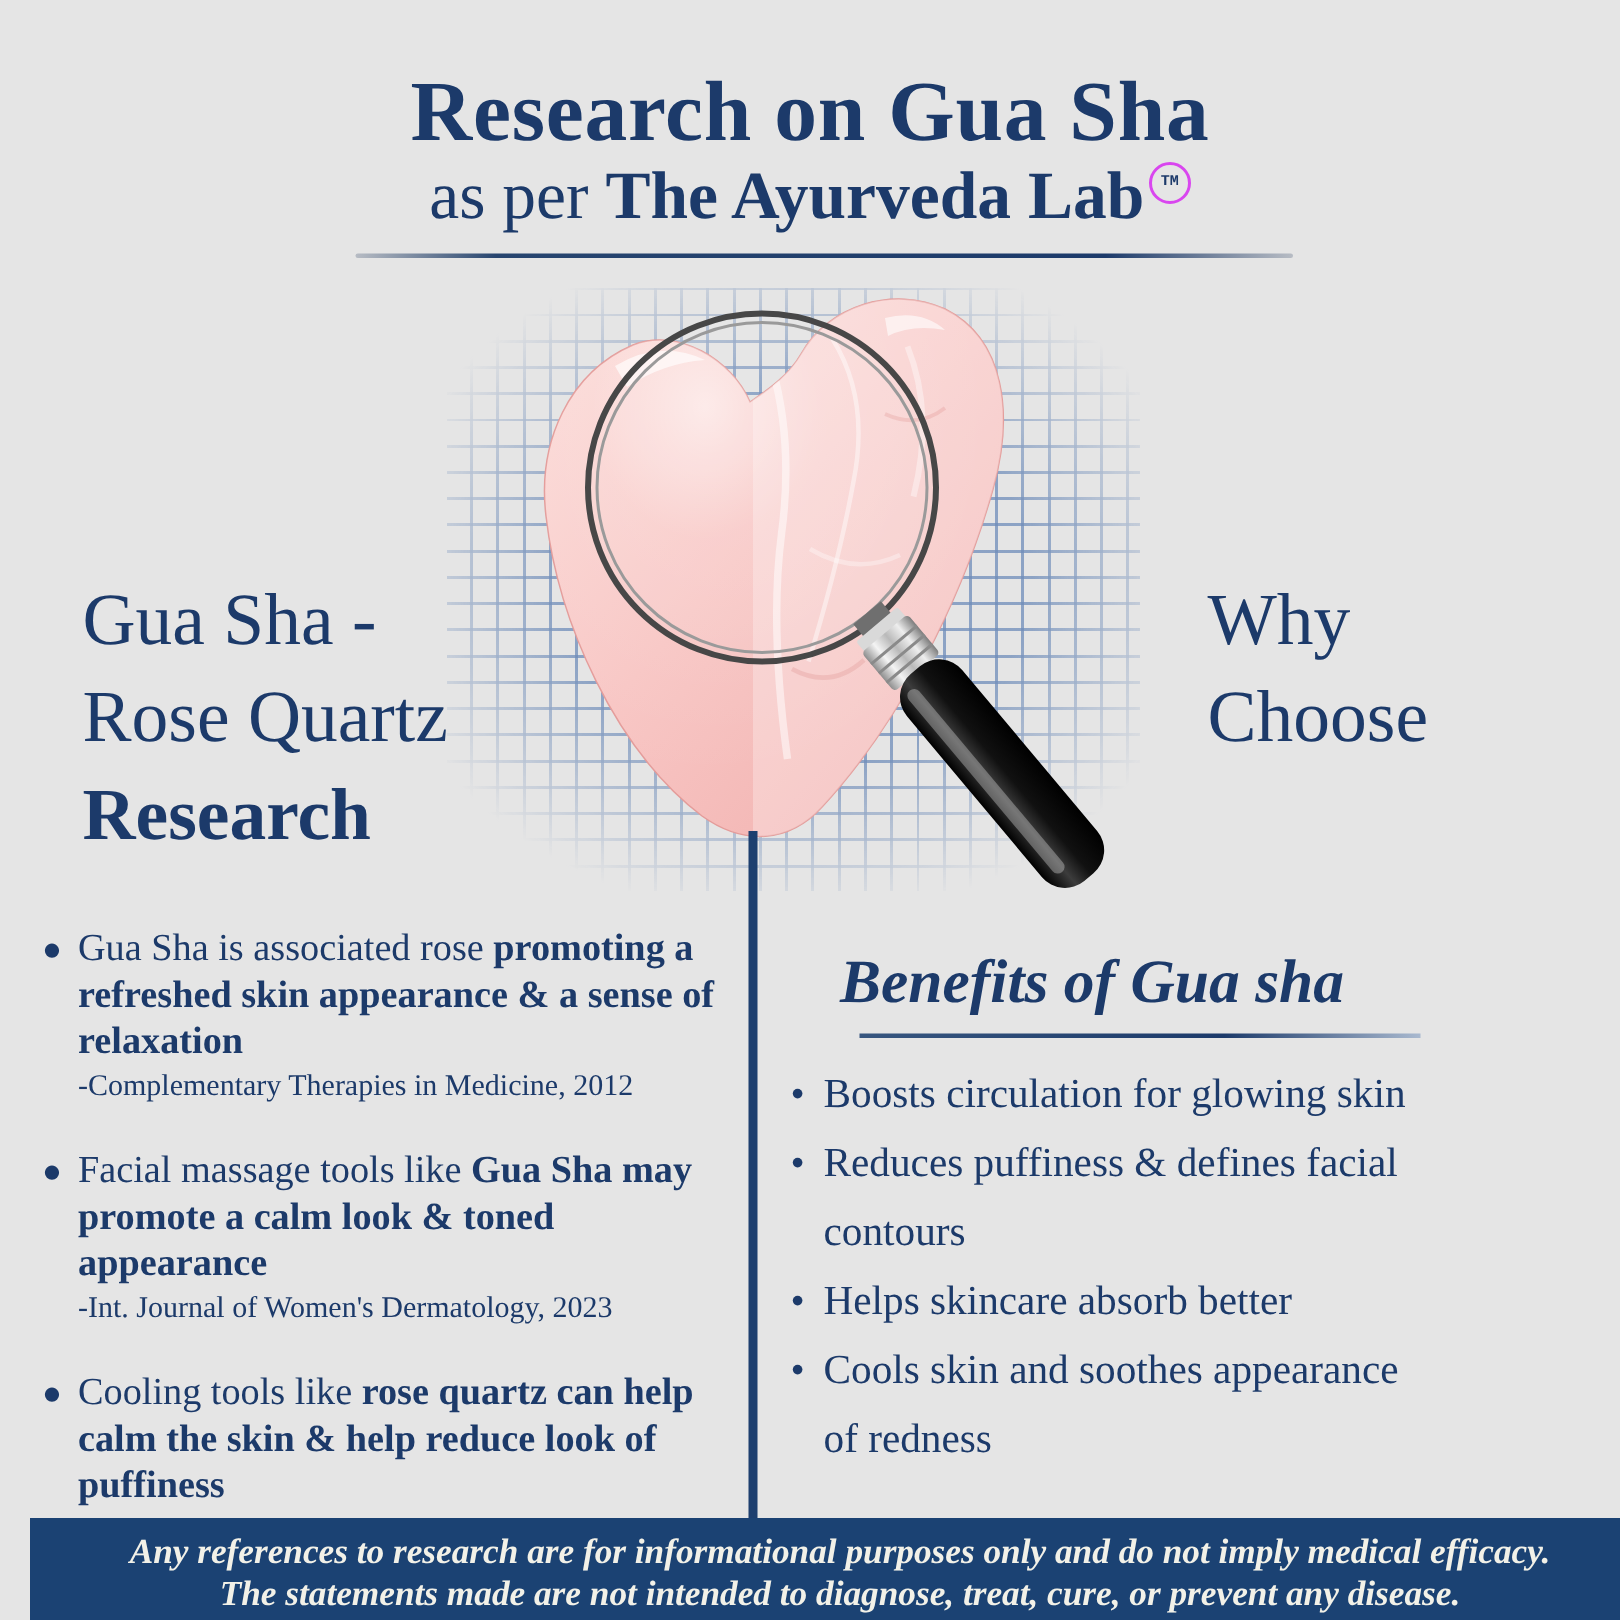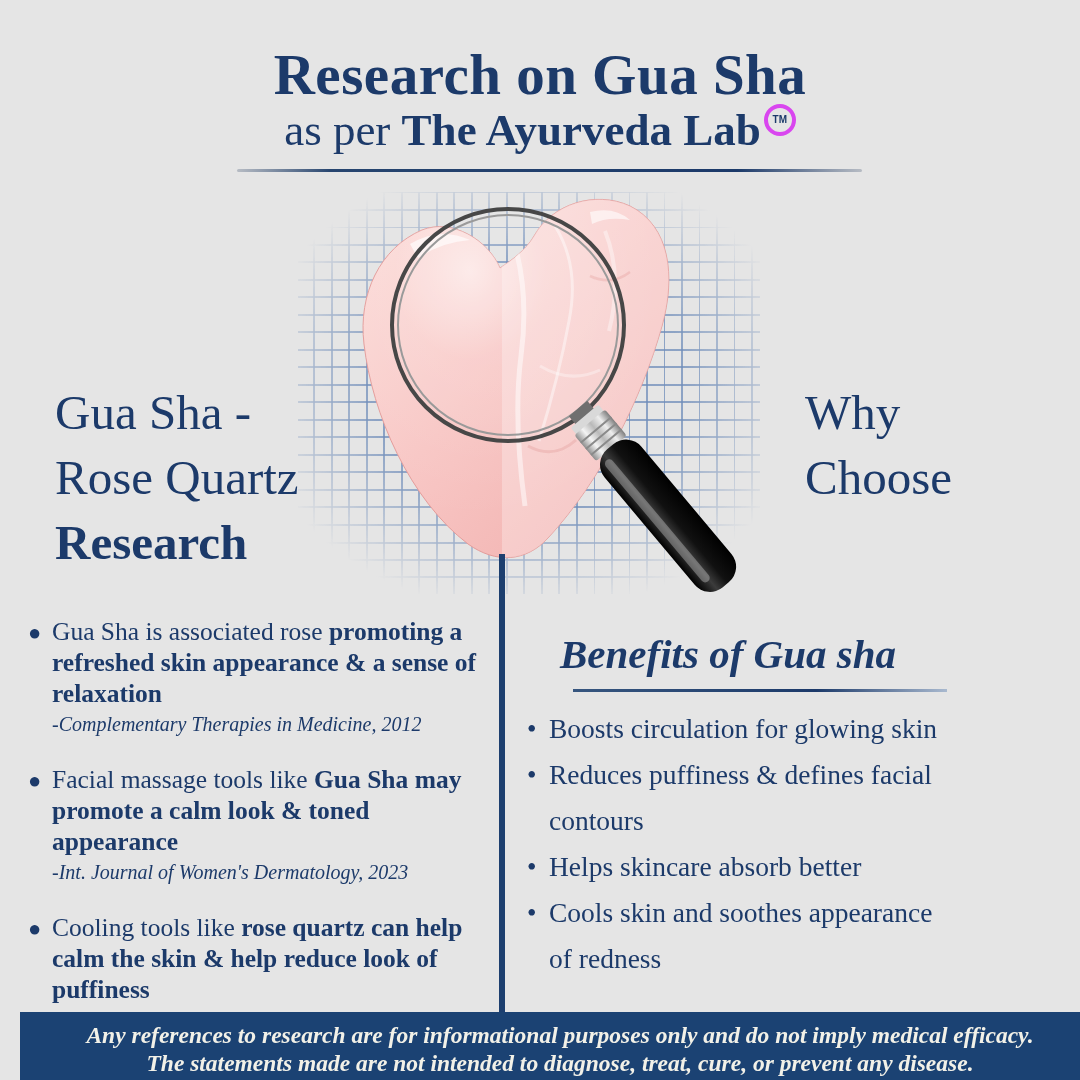--- a/index.html
+++ b/index.html
@@ -12,23 +12,23 @@
     position:absolute;top:42px;left:0;width:1080px;text-align:center;
     font-size:57px;font-weight:bold;letter-spacing:.5px;color:#1c3a6a;
   }
   .subtitle{
     position:absolute;top:104px;left:0;width:1080px;text-align:center;
     font-size:45px;color:#1c3a6a;
   }
   .subtitle .brand{font-weight:bold;}
   .tm-badge{
     display:inline-block;position:relative;top:-22px;margin-left:3px;
-    width:24px;height:24px;border:4px solid #d946ef;border-radius:50%;
+    width:24px;height:24px;border:2px solid #d946ef;border-radius:50%;
     font-size:10px;font-weight:bold;line-height:24px;text-align:center;vertical-align:baseline;
-    font-family:Liberation Sans, sans-serif;
+    font-family:Liberation Mono, monospace;
   }
   .title-divider{
     position:absolute;top:169px;left:237px;width:625px;height:3px;
     background:linear-gradient(90deg,#b7bcc4 0%,#27456f 15%,#1c3a6a 80%,#b7bcc4 100%);
     border-radius:2px;
   }
   
   .grid-paper{
     position:absolute;left:298px;top:192px;width:462px;height:402px;
     background:
@@ -46,21 +46,21 @@
   
   .research-list{
     position:absolute;left:28px;top:616px;width:468px;list-style:none;margin:0;padding:0;
   }
   .research-item{position:relative;padding-left:24px;margin-bottom:27px;}
   .research-dot{
     position:absolute;left:0;top:1px;font-size:22px;line-height:31px;color:#1c3a6a;
   }
   .research-text{font-size:25.5px;line-height:31px;white-space:pre-line;}
   .research-text .bold{font-weight:bold;}
-  .research-citation{font-size:20px;line-height:25px;margin-top:3px;font-style:italic;}
+  .research-citation{font-size:20px;line-height:25px;margin-top:3px;}
   
   .benefits-title{
     position:absolute;left:560px;top:630px;width:400px;
     font-size:41px;font-style:italic;font-weight:bold;color:#1c3a6a;
   }
   .benefits-underline{
     position:absolute;left:573px;top:689px;width:374px;height:3px;
     background:linear-gradient(90deg,#37567f 0%,#1c3a6a 65%,#a9b9cf 100%);
   }
   .benefits-list{

